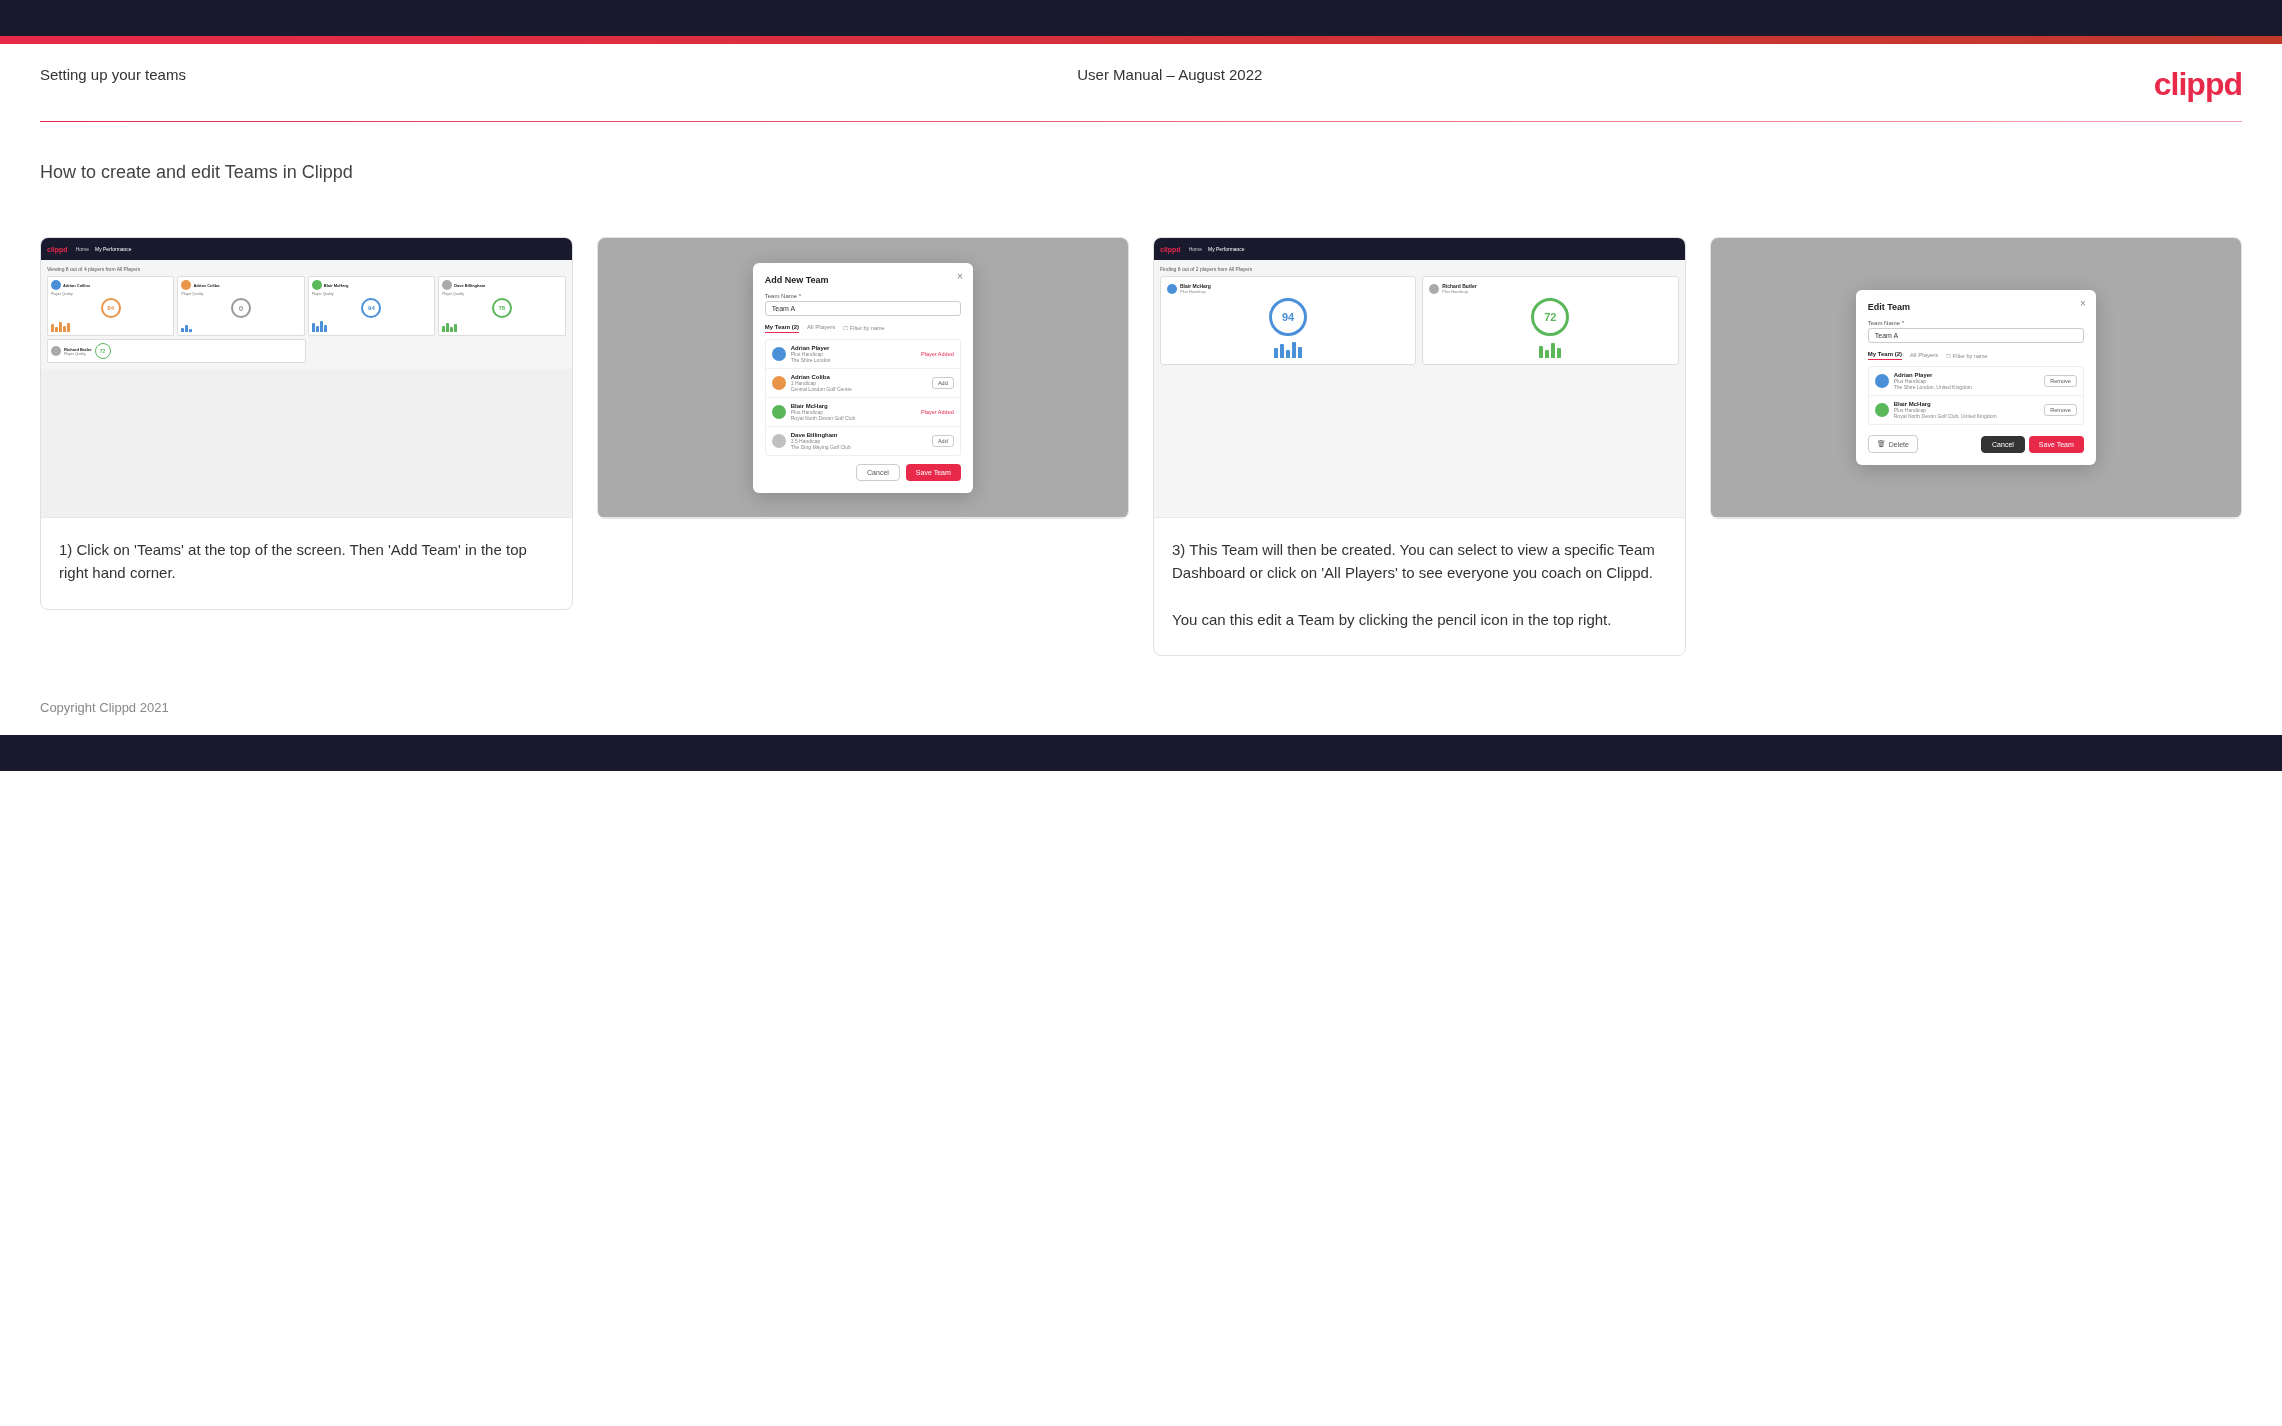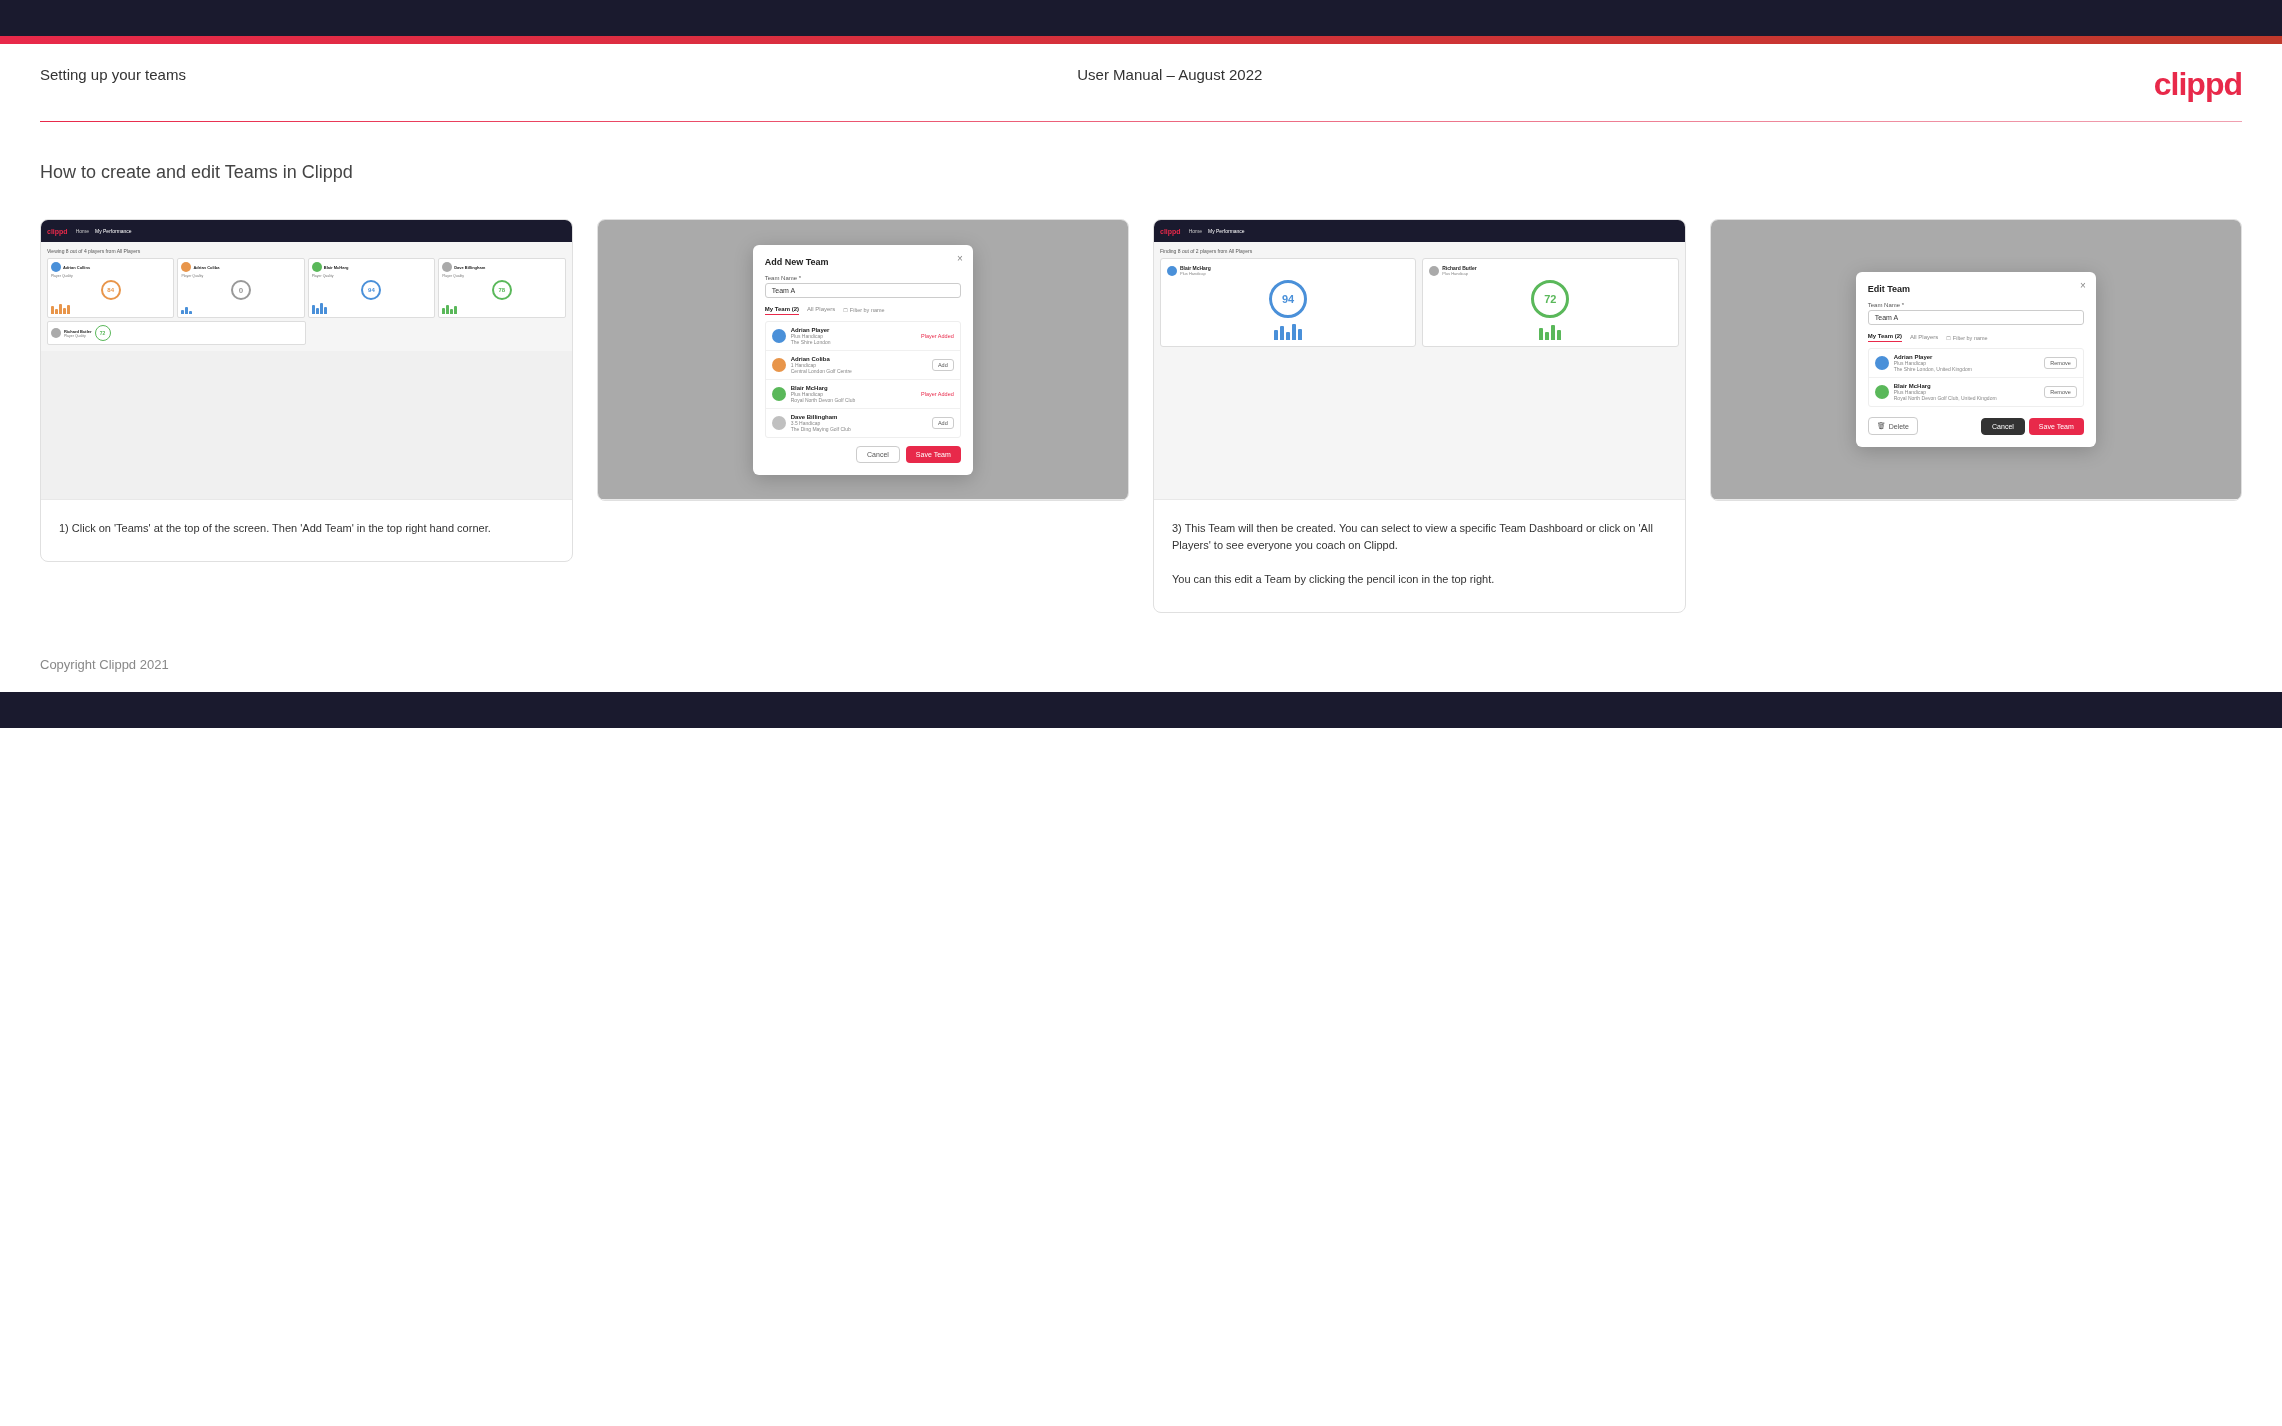--- a/index.html
+++ b/index.html
@@ -75,33 +75,34 @@
     }
 
     .card {
       flex: 1;
       border: 1px solid #e0e0e0;
       border-radius: 8px;
       overflow: hidden;
       background: #fff;
       display: flex;
       flex-direction: column;
+      margin-top: 18px;
     }
 
     .card-screenshot {
       background: #f4f4f4;
       height: 280px;
       overflow: hidden;
       position: relative;
       border-bottom: 1px solid #e8e8e8;
     }
 
     .card-text {
       padding: 20px 18px 24px 18px;
-      font-size: 11px;
+      font-size: 15px;
       color: #333;
       line-height: 1.55;
       flex: 1;
     }
 
     
     .footer {
       padding: 24px 40px 20px 40px;
       font-size: 13px;
       color: #888;

